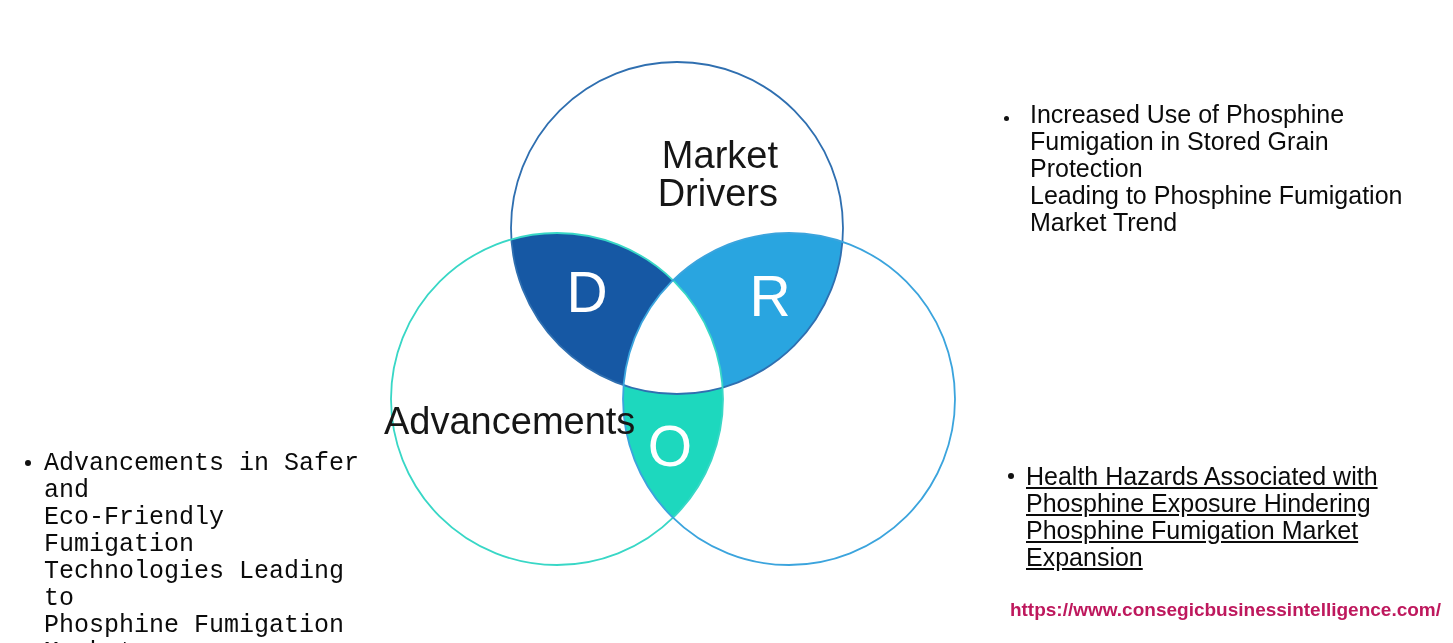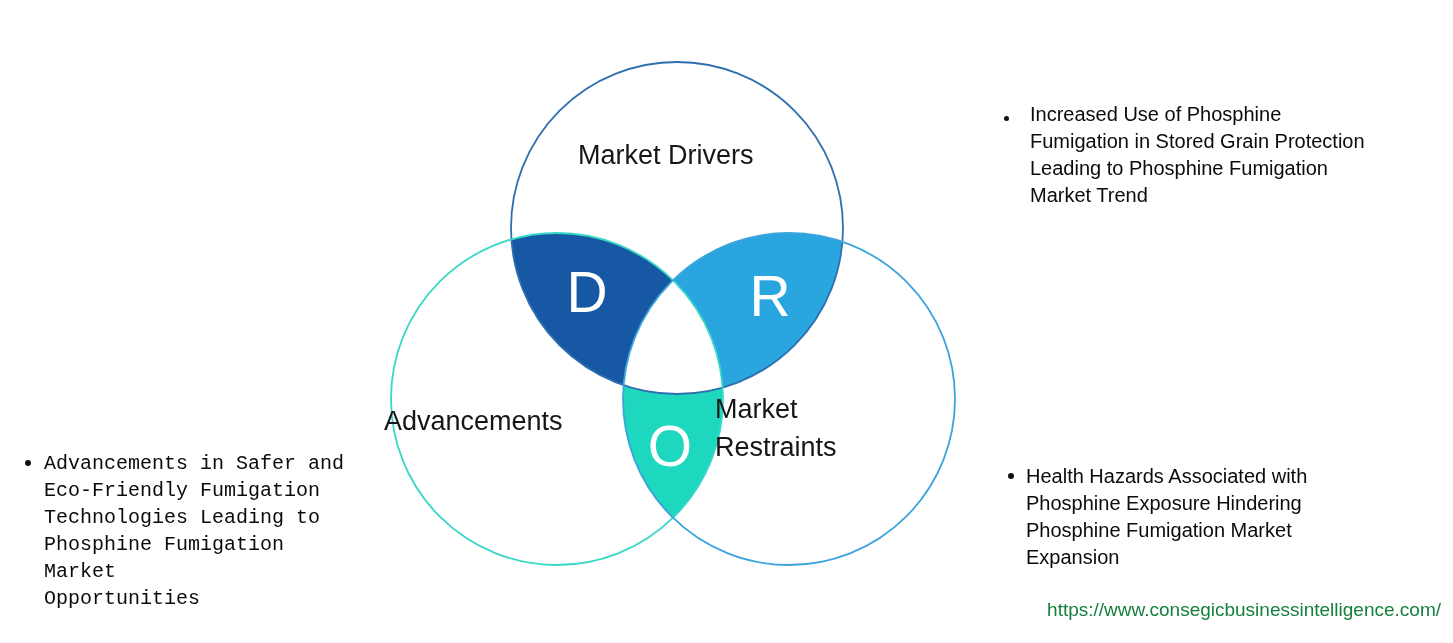--- a/index.html
+++ b/index.html
@@ -8,23 +8,23 @@
     width:1453px;height:643px;
     background:#ffffff;
     font-family:"Liberation Sans", sans-serif;
     overflow:hidden;
   }
   .venn-svg{position:absolute;left:0;top:0;width:1453px;height:643px;}
 
   .vlabel{
     position:absolute;
     color:#161616;
-    font-size:27px;
+    font-size:38px;
     line-height:37.5px;
-    text-align:left;
+    text-align:right;
     font-family:"Liberation Sans", sans-serif;
   }
   .vlabel.drivers{left:578px;top:137px;width:200px;}
   .vlabel.opportunity{left:384px;top:403px;width:240px;}
   .vlabel.restraints{left:715px;top:391px;width:210px;}
 
   .region-letter{
     position:absolute;
     width:90px;
     color:#ffffff;
@@ -35,44 +35,44 @@
   }
   .letter-d{left:542px;top:261px;}
   .letter-r{left:725px;top:265px;}
   .letter-o{left:625px;top:415px;}
 
   .bullet{
     position:absolute;
     display:flex;
     align-items:flex-start;
     color:#0b0b0b;
-    font-size:20px;
+    font-size:25px;
     line-height:27px;
     font-weight:500;
   }
   .bullet .text{white-space:pre-line;}
   .dot{
     flex:0 0 auto;
     background:#111111;
     border-radius:50%;
   }
   .bullet-1{left:1004px;top:101px;width:440px;}
   .bullet-1 .dot{width:5px;height:5px;margin:15px 21px 0 0;}
   .bullet-2{left:25px;top:450px;width:340px;font-family:Liberation Mono, monospace;}
   .bullet-2 .dot{width:6px;height:6px;margin:10px 13px 0 0;}
-  .bullet-3{left:1008px;top:463px;width:380px;}
+  .bullet-3{left:1008px;top:463px;width:380px;text-decoration:underline;}
   .bullet-3 .dot{width:6px;height:6px;margin:10px 12px 0 0;}
 
   .source-url{
     position:absolute;
     right:12px;top:598px;
-    color:#15803d;
+    color:#be185d;
     font-size:19px;
     line-height:24px;
-    font-weight:400;
+    font-weight:700;
   }
 </style>
 </head>
 <body>
 
 <div class="canvas">
 
   <svg class="venn-svg" viewBox="0 0 1453 643" aria-hidden="true">
     <defs>
       <clipPath id="clipTop">
@@ -101,21 +101,20 @@
       </g>
     </g>
 
     <circle cx="677" cy="228" r="166" fill="none" stroke-width="1.8" stroke="#2F6FB0"></circle>
     <circle cx="557" cy="399" r="166" fill="none" stroke-width="1.8" stroke="#38D7C6"></circle>
     <circle cx="789" cy="399" r="166" fill="none" stroke-width="1.8" stroke="#3BA4DD"></circle>
   </svg>
 
   <div class="vlabel drivers">Market Drivers</div>
   <div class="vlabel opportunity">Advancements</div>
-  <div class="vlabel restraints">Market Restraints</div>
 
   <div class="region-letter letter-d">D</div>
   <div class="region-letter letter-r">R</div>
   <div class="region-letter letter-o">O</div>
 
   <div class="bullet bullet-1">
     <span class="dot"></span>
     <span class="text">Increased Use of Phosphine
 Fumigation in Stored Grain Protection
 Leading to Phosphine Fumigation

